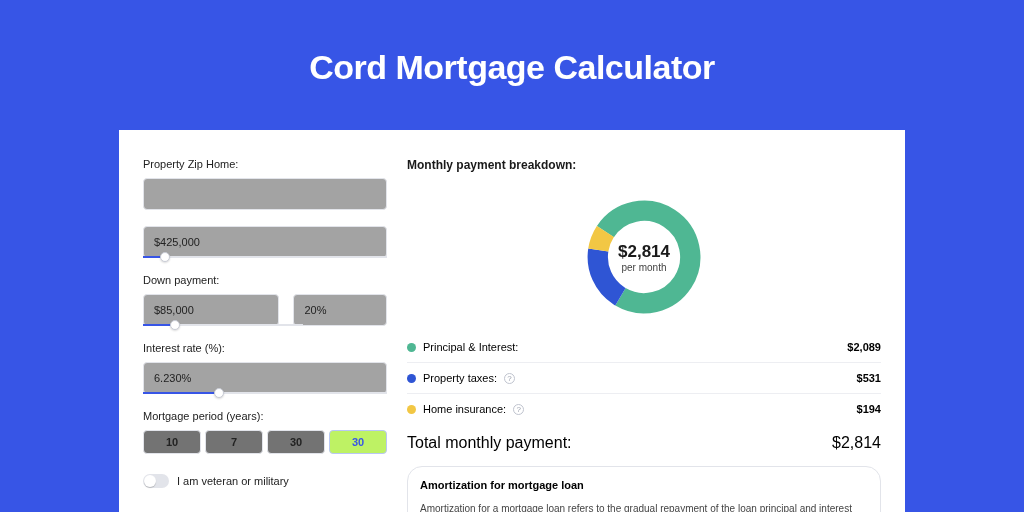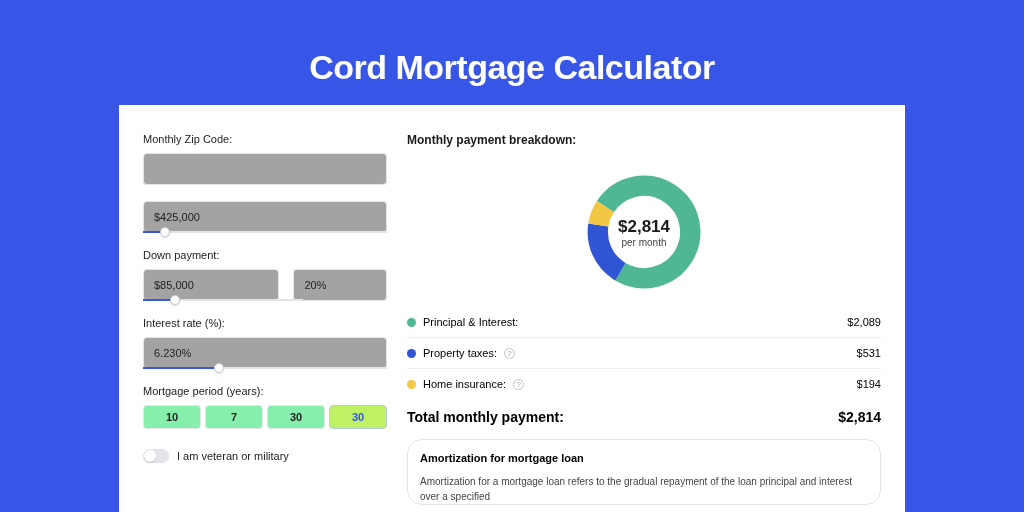--- a/index.html
+++ b/index.html
@@ -1,66 +1,66 @@
 <!DOCTYPE html>
 <html><head>
 <meta charset="utf-8">
 <style>
   * { box-sizing: border-box; margin: 0; padding: 0; }
   html, body { width: 1024px; height: 512px; overflow: hidden; font-family: -apple-system, BlinkMacSystemFont, "Segoe UI", Arial, sans-serif; }
   body { background: #3755e6; display: flex; flex-direction: column; align-items: center; }
-  .page-title { color: #fff; font-weight: 800; font-size: 34px; margin-top: 48px; margin-bottom: 18px; letter-spacing: -0.5px; }
+  .page-title { color: #fff; font-weight: 800; font-size: 34px; margin-top: 48px; margin-bottom: 43px; letter-spacing: -0.5px; }
   .card { background: #fff; width: 786px; height: 100%; display: flex; padding: 28px 24px 0 24px; gap: 20px; }
   .left { width: 244px; display: flex; flex-direction: column; }
   .right { flex: 1; display: flex; flex-direction: column; }
   .field-label { font-size: 11px; color: #222; margin-bottom: 8px; }
   .input { width: 100%; border: 1px solid #e2e4ea; border-radius: 4px; height: 32px; padding: 0 10px; font-size: 11px; color: #222; background: #a3a3a3; }
   .field { margin-bottom: 16px; position: relative; }
   .row2 { display: flex; gap: 14px; }
   .row2 .input:first-child { flex: 1.6; }
   .row2 .input:last-child { flex: 1; }
   .slider-wrap { position: relative; height: 0; }
   .slider-track { position: absolute; left: 0; right: 0; top: -2px; height: 2px; background: #e2e4ea; }
   .slider-fill { position: absolute; left: 0; top: -2px; height: 2px; background: #3755e6; }
   .slider-thumb { position: absolute; top: -6px; width: 10px; height: 10px; border-radius: 50%; background: #fff; border: 1px solid #c9ccd6; box-shadow: 0 1px 2px rgba(0,0,0,0.15); transform: translateX(-50%); }
   .period-buttons { display: flex; gap: 4px; }
-  .period-btn { flex: 1; height: 24px; border: 1px solid #e2e4ea; border-radius: 4px; background: #86efac; font-size: 11px; color: #222; display: flex; align-items: center; justify-content: center; cursor: pointer; font-weight: 600; }
+  .period-btn { flex: 1; height: 24px; border: 1px solid #e2e4ea; border-radius: 4px; background: #737373; font-size: 11px; color: #222; display: flex; align-items: center; justify-content: center; cursor: pointer; font-weight: 600; }
   .period-btn.active { background: #bef264; border-color: #b9c7f4; color: #3755e6; }
   .toggle-row { display: flex; align-items: center; gap: 8px; margin-top: 14px; }
   .toggle { width: 26px; height: 14px; border-radius: 8px; background: #e2e4ea; position: relative; }
   .toggle::after { content: ""; position: absolute; left: 1px; top: 1px; width: 12px; height: 12px; border-radius: 50%; background: #fff; box-shadow: 0 1px 1px rgba(0,0,0,0.2); }
   .toggle-label { font-size: 11px; color: #222; }
   .section-title { font-size: 12px; font-weight: 700; color: #1a1a1a; margin-bottom: 10px; }
   .donut-area { display: flex; justify-content: center; align-items: center; height: 150px; }
   .donut-wrap { position: relative; width: 122px; height: 122px; }
   .donut-center { position: absolute; inset: 0; display: flex; flex-direction: column; align-items: center; justify-content: center; }
   .donut-amount { font-size: 17px; font-weight: 800; color: #1a1a1a; }
   .donut-sub { font-size: 10px; color: #444; }
   .legend-row { display: flex; align-items: center; justify-content: space-between; padding: 9px 0; border-bottom: 1px solid #edeef2; font-size: 11px; }
   .legend-row:last-of-type { border-bottom: none; }
   .legend-left { display: flex; align-items: center; gap: 7px; }
   .dot { width: 9px; height: 9px; border-radius: 50%; }
   .info-icon { width: 11px; height: 11px; border: 1px solid #c0c4cf; border-radius: 50%; font-size: 8px; color: #9ba0ad; display: inline-flex; align-items: center; justify-content: center; }
-  .total-row { display: flex; justify-content: space-between; padding: 10px 0 14px 0; font-size: 14px; font-weight: 700; }
+  .total-row { display: flex; justify-content: space-between; padding: 10px 0 14px 0; font-size: 16px; font-weight: 400; }
   .amort-box { border: 1px solid #e2e4ea; border-radius: 15px; padding: 12px 20px 0 12px; }
   .amort-title { font-size: 11px; font-weight: 700; margin-bottom: 10px; }
   .amort-text { font-size: 10px; color: #444; line-height: 1.5; }
-  .legend-amount { font-weight: 400; }
+  .legend-amount { font-weight: 700; }
 </style>
 </head>
 <body>
 
 <h1 class="page-title">Cord Mortgage Calculator</h1>
 
 <div class="card">
 
   <div class="left">
 
     <div class="field">
-      <div class="field-label">Monthly Zip Code:</div>
+      <div class="field-label">Property Zip Home:</div>
       <input class="input" value="" style="">
     </div>
 
     <div class="field">
       <input class="input" value="$425,000" style="">
       <div class="slider-wrap">
         <div class="slider-track"></div>
         <div class="slider-fill" id="hp-fill" style="width: 9%;"></div>
         <div class="slider-thumb" id="hp-thumb" style="left: 9%;"></div>
       </div>

